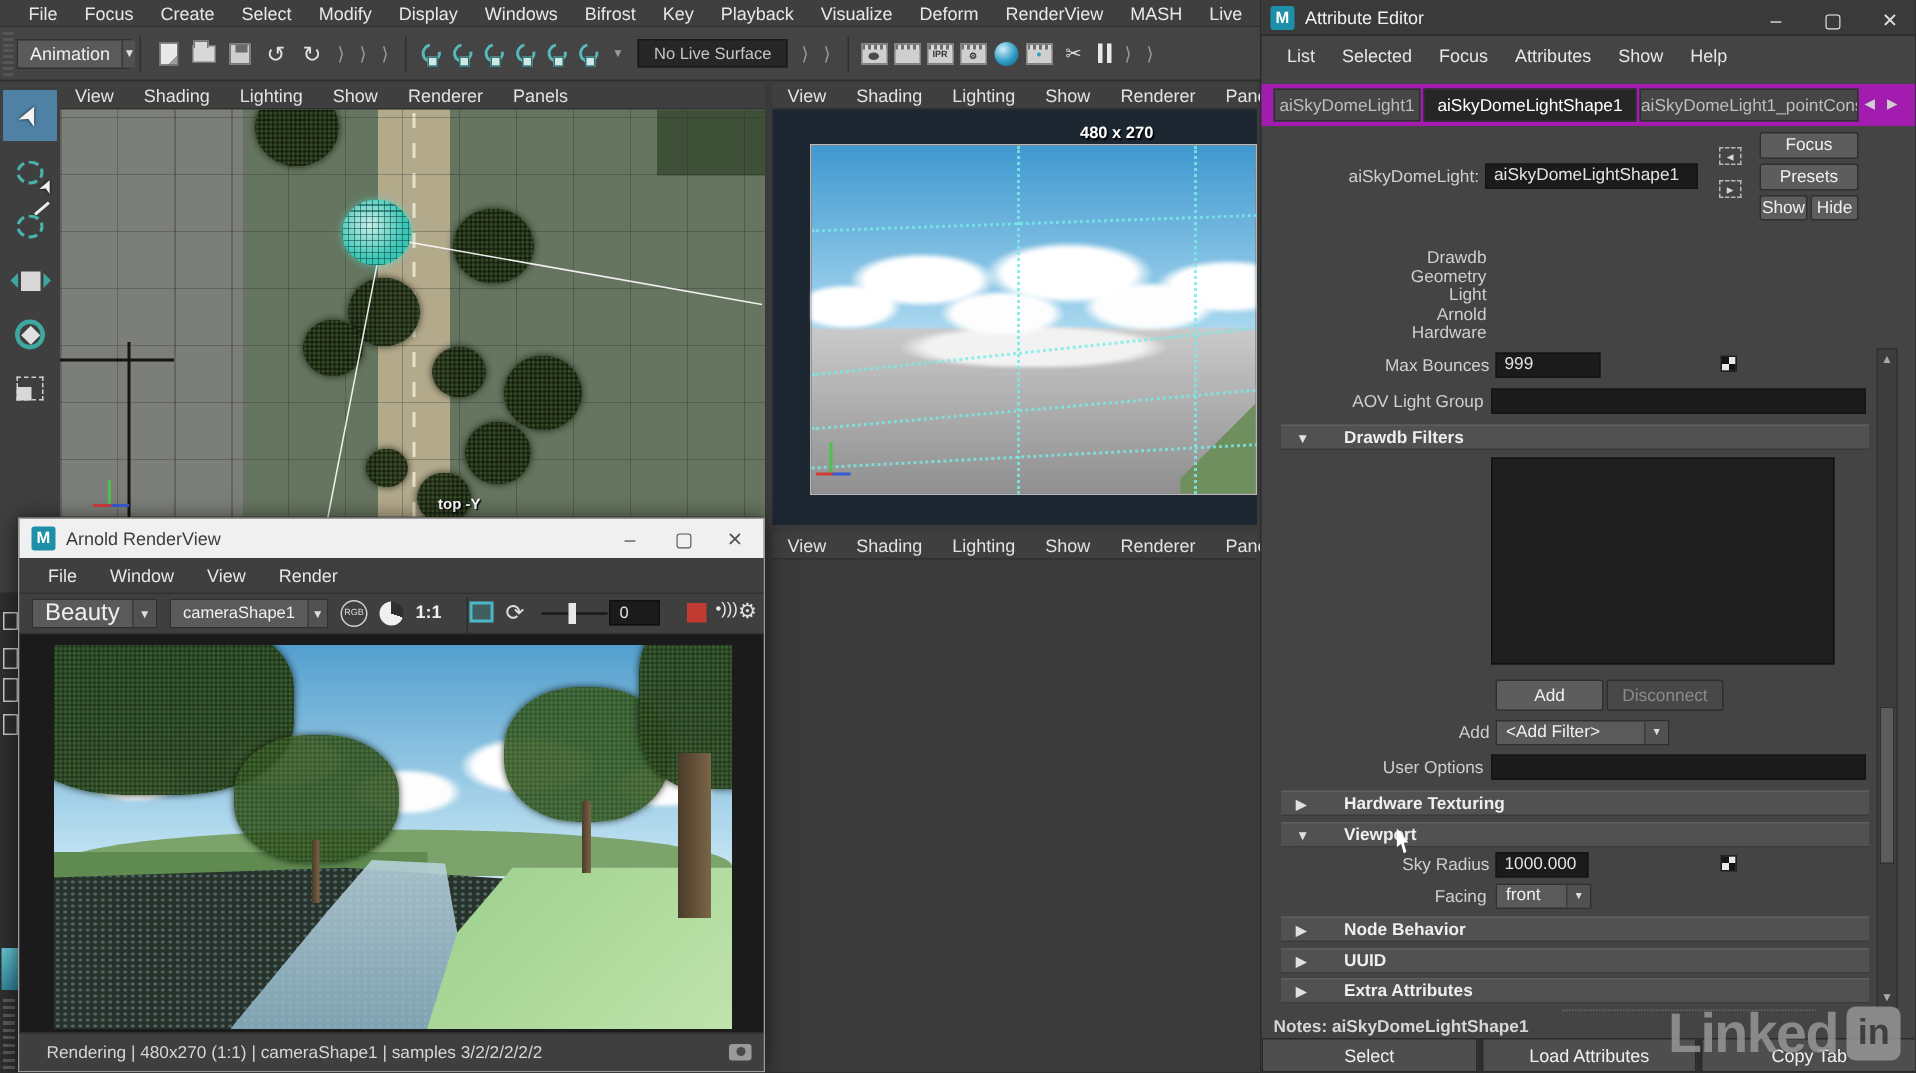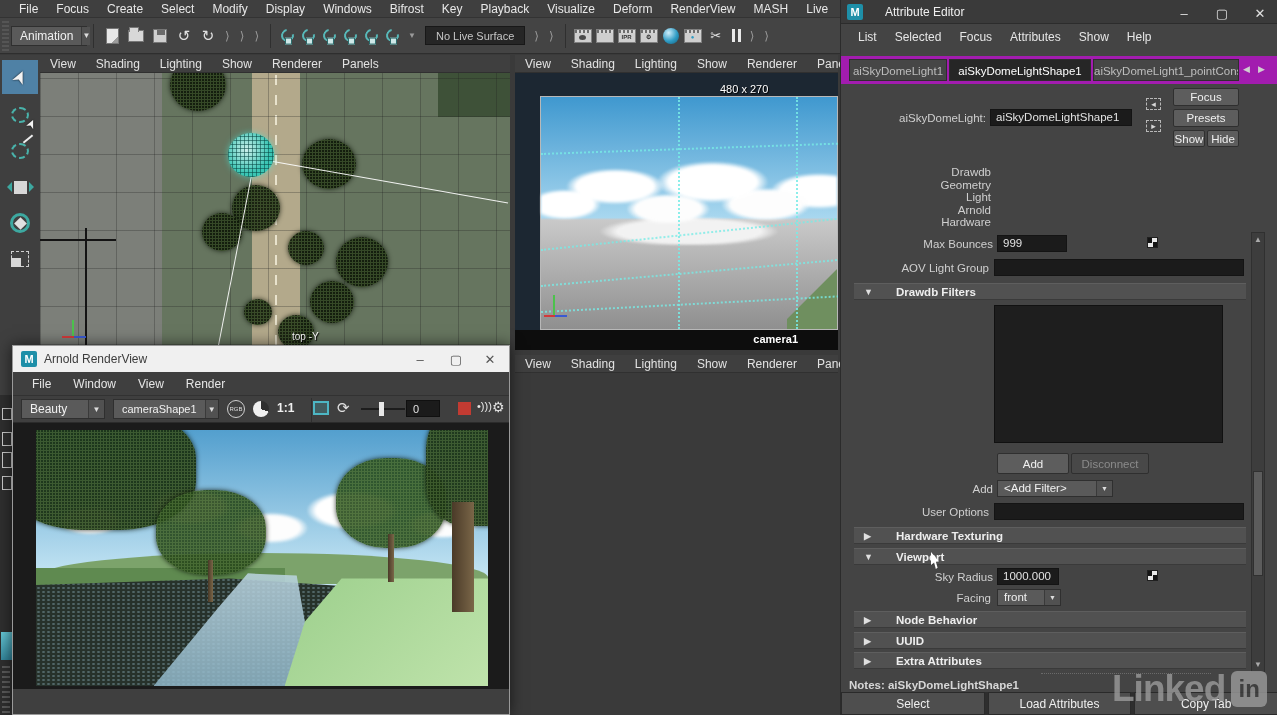--- a/index.html
+++ b/index.html
@@ -66,21 +66,21 @@
   #vp-top { position:absolute; left:40px; top:73px; width:470px; height:272px; background:#66755f; overflow:hidden; }
   #vp-top .grayzone { position:absolute; left:0; top:0; width:122px; height:100%; background:#7c7f79; }
   #vp-top .darkcorner { position:absolute; left:398px; top:0; width:72px; height:44px; background:#3e5138; }
   #vp-top .grid { position:absolute; inset:0; background-image:repeating-linear-gradient(0deg,rgba(30,30,30,.28) 0 1px,transparent 1px 38px),repeating-linear-gradient(90deg,rgba(30,30,30,.28) 0 1px,transparent 1px 38px); }
   #vp-top .road { position:absolute; left:212px; top:0; width:48px; height:100%; background:#b3a98b; }
   #vp-top .road::before { content:""; position:absolute; left:23px; top:0; width:2px; height:100%; background:repeating-linear-gradient(0deg,#e8e2cc 0 10px,transparent 10px 20px); }
   .blob { position:absolute; border-radius:50%; background-color:rgba(14,24,8,.93); background-image:radial-gradient(rgba(130,170,95,.3) 1px, transparent 1.4px); background-size:3px 3px; box-shadow:0 0 5px rgba(10,18,6,.8); }
   .tealsphere { position:absolute; border-radius:50%; background-color:#35c0ae; background-image:repeating-linear-gradient(0deg,rgba(6,70,66,.55) 0 1px,transparent 1px 4px),repeating-linear-gradient(90deg,rgba(6,70,66,.55) 0 1px,transparent 1px 4px),radial-gradient(circle at 40% 38%, rgba(255,255,255,.75), rgba(80,220,205,.2) 60%); box-shadow:0 0 6px rgba(70,230,215,.6); }
   .wline { position:absolute; background:rgba(255,255,255,.9); transform-origin:left top; }
   .blk { position:absolute; background:#141414; }
-  .vp-label { position:absolute; color:#fff; font-size:10px; font-weight:normal; text-shadow:1px 1px 1px #000; }
+  .vp-label { position:absolute; color:#fff; font-size:10px; font-weight:bold; text-shadow:1px 1px 1px #000; }
   .axis i { position:absolute; }
 
   
   #vp-cam { position:absolute; left:515px; top:73px; width:323px; height:277px; background:#1c2732; overflow:hidden; }
   #vp-cam .gate { position:absolute; left:25px; top:23px; width:298px; height:234px; background:linear-gradient(#3f98cf, #a8d7ef 52%, #c9c9c9 53%, #8f8f8f 100%); border:1px solid #b8b8b8; }
   .cloudband { position:absolute; left:0; width:100%; height:90px;
     background:
       radial-gradient(ellipse 52px 22px at 8% 55%, #fff 55%, transparent 70%),
       radial-gradient(ellipse 70px 26px at 25% 35%, #fff 55%, transparent 70%),
       radial-gradient(ellipse 60px 22px at 43% 60%, #fdfdfd 55%, transparent 70%),
@@ -140,21 +140,21 @@
       radial-gradient(ellipse 50px 20px at 90% 55%, #fdfdfd 55%, transparent 72%);
     filter:blur(1px); position:absolute; left:0; width:100%; }
   #rv-status { position:absolute; left:0; bottom:0; width:100%; height:26px; background:#3f3f3f; display:flex; align-items:center; border-top:1px solid #2d2d2d; }
   #rv-status span { margin-left:18px; color:#d6d6d6; font-size:11.5px; }
   .cam-ico { position:absolute; right:8px; width:15px; height:11px; background:#9a9a9a; border-radius:2px; }
   .cam-ico::after { content:""; position:absolute; left:5px; top:2px; width:6px; height:6px; border-radius:50%; background:#4a4a4a; }
 
   
   #ae { position:absolute; left:840px; top:0; width:437px; height:715px; background:#444; border-left:1px solid #2b2b2b; }
   #ae-title { position:absolute; left:0; top:0; width:100%; height:24px; background:#3a3a3a; display:flex; align-items:center; padding-left:6px; border-bottom:1px solid #2c2c2c; }
-  #ae-title .t { margin-left:22px; color:#f0f0f0; font-size:12px; }
+  #ae-title .t { margin-left:7px; color:#f0f0f0; font-size:12px; }
   #ae-title .winctl { color:#e0e0e0; }
   #ae-menus { position:absolute; left:0; top:24px; width:100%; height:26px; display:flex; align-items:center; padding-left:8px; }
   #ae-menus .mi { padding:0 9px; color:#e6e6e6; }
   #ae-tabs { position:absolute; left:0; top:56px; width:100%; height:28px; background:#a21caf; }
   .ae-tab { position:absolute; top:3px; height:22px; line-height:22px; text-align:center; font-size:11.5px; color:#bdbdbd; background:#464646; border:1px solid #2e2e2e; overflow:hidden; white-space:nowrap; }
   .ae-tab.active { background:#262626; color:#fff; }
   .tab-arrow { position:absolute; top:8px; color:#cfcfcf; font-size:9px; }
   .ae-label { position:absolute; color:#cfcfcf; font-size:11.5px; text-align:right; white-space:nowrap; }
   .ae-field { position:absolute; background:#1b1b1b; border:1px solid #141414; color:#e2e2e2; font-size:11.5px; line-height:15px; padding-left:5px; height:17px; white-space:nowrap; overflow:hidden; }
   .ae-btn { position:absolute; background:#5d5d5d; border:1px solid #2f2f2f; border-radius:2px; color:#f0f0f0; font-size:11.5px; text-align:center; }
@@ -351,23 +351,20 @@
       <div class="tealdash-h" style="left:0; top:56px; width:300px; transform:rotate(-2deg);"></div>
       <div class="tealdash-h" style="left:0; top:152px; width:305px; transform:rotate(-6deg);"></div>
       <div class="tealdash-h" style="left:0; top:188px; width:305px; transform:rotate(-5deg);"></div>
       <div class="tealdash-h" style="left:0; top:214px; width:302px; transform:rotate(-3deg);"></div>
       <div class="axis">
         <i style="position:absolute; left:12px; top:198px; width:2px; height:22px; background:#4cc24c;"></i>
         <i style="position:absolute; left:3px; top:218px; width:12px; height:2px; background:#d23a3a;"></i>
         <i style="position:absolute; left:14px; top:218px; width:12px; height:2px; background:#3a5ad2;"></i>
       </div>
     </div>
-    <div class="cambar">
-      <span>camera1</span>
-    </div>
   </div>
 
   <div class="vp-menu" style="left:515px; top:355px; width:323px;">
     <span class="mi">View</span>
     <span class="mi">Shading</span>
     <span class="mi">Lighting</span>
     <span class="mi">Show</span>
     <span class="mi">Renderer</span>
     <span class="mi">Panels</span>
   </div>
@@ -384,21 +381,21 @@
       <span class="winctl" style="right:2px;">✕</span>
     </div>
     <div id="rv-menus">
       <span class="mi">File</span>
       <span class="mi">Window</span>
       <span class="mi">View</span>
       <span class="mi">Render</span>
     </div>
     <div id="rv-toolbar">
       <span class="dropdown" style="position:absolute; left:8px; top:3px; width:84px;">
-        <span class="dd-label" style="flex:1; font-size:12px;">Beauty</span>
+        <span class="dd-label" style="flex:1; font-size:16px;">Beauty</span>
         <span class="dd-arrow">▼</span>
       </span>
       <span class="dropdown" style="position:absolute; left:100px; top:3px; width:106px;">
         <span class="dd-label" style="flex:1; font-size:11px;">cameraShape1</span>
         <span class="dd-arrow">▼</span>
       </span>
       <span class="rv-circ" style="left:214px; top:4px;">RGB</span>
       <span class="pie" style="left:240px; top:5px;"></span>
       <span style="position:absolute; left:264px; top:5px; color:#f0f0f0; font-weight:bold; font-size:12px;">1:1</span>
       <span class="tb-sep" style="position:absolute; left:292px; top:2px;"></span>
@@ -421,20 +418,24 @@
         <div class="bank-right"></div>
         <div class="blob" style="left:-30px; top:-20px; width:190px; height:120px; border-radius:40%; background-color:rgba(25,48,18,.95);"></div>
         <div class="blob" style="left:120px; top:60px; width:110px; height:85px; border-radius:45%; background-color:rgba(38,70,26,.9);"></div>
         <div class="trunk" style="left:172px; top:130px; width:5px; height:42px;"></div>
         <div class="blob" style="left:300px; top:28px; width:110px; height:90px; border-radius:45%; background-color:rgba(40,75,28,.9);"></div>
         <div class="trunk" style="left:352px; top:104px; width:6px; height:48px;"></div>
         <div class="blob" style="left:390px; top:-24px; width:110px; height:120px; border-radius:35%; background-color:rgba(28,52,20,.95);"></div>
         <div class="trunk" style="left:416px; top:72px; width:22px; height:110px;"></div>
       </div>
     </div>
+    <div id="rv-status">
+      <span>Rendering | 480x270 (1:1) | cameraShape1  | samples 3/2/2/2/2/2</span>
+      <span class="cam-ico"></span>
+    </div>
   </div>
 
   <div id="ae">
     <div id="ae-title">
       <span class="maya-ico">M</span>
       <span class="t">Attribute Editor</span>
       <span class="winctl" style="right:76px;">–</span>
       <span class="winctl" style="right:38px;">▢</span>
       <span class="winctl" style="right:0;">✕</span>
     </div>

